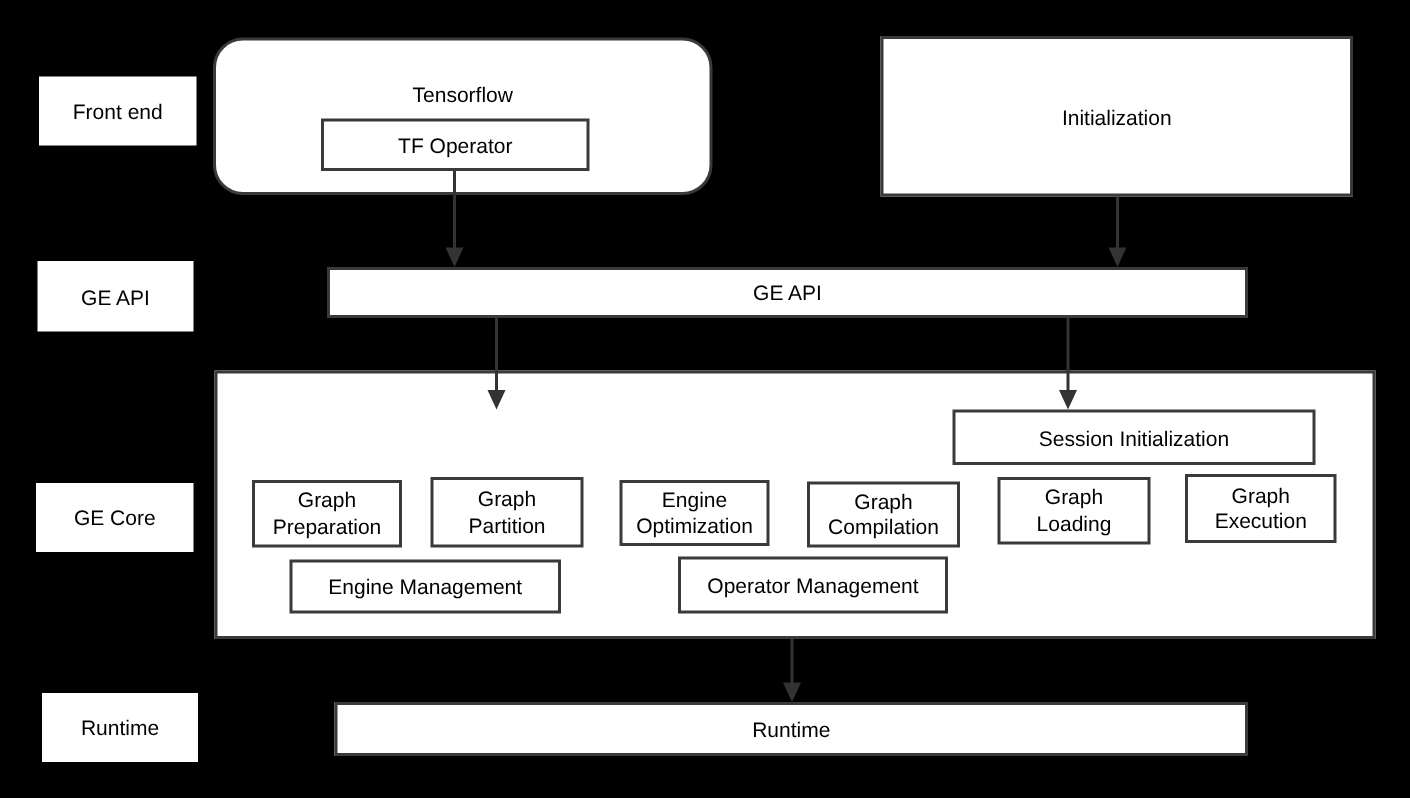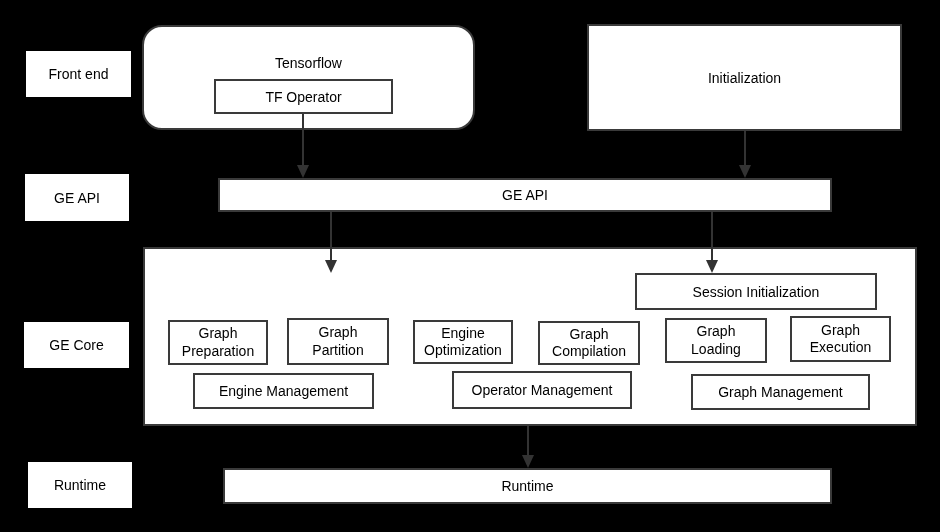--- a/index.html
+++ b/index.html
@@ -71,21 +71,20 @@
 
   <div class="abs whitebox bordered two-line" style="left:168px; top:320px; width:100px; height:45px;">Graph Preparation</div>
   <div class="abs whitebox bordered two-line" style="left:287px; top:318px; width:102px; height:47px;">Graph Partition</div>
   <div class="abs whitebox bordered two-line" style="left:413px; top:320px; width:100px; height:44px;">Engine Optimization</div>
   <div class="abs whitebox bordered two-line" style="left:538px; top:321px; width:102px; height:44px;">Graph Compilation</div>
   <div class="abs whitebox bordered two-line" style="left:665px; top:318px; width:102px; height:45px;">Graph Loading</div>
   <div class="abs whitebox bordered two-line" style="left:790px; top:316px; width:101px; height:46px;">Graph Execution</div>
 
   <div class="abs whitebox bordered" style="left:193px; top:373px; width:181px; height:36px;">Engine Management</div>
   <div class="abs whitebox bordered" style="left:452px; top:371px; width:180px; height:38px;">Operator Management</div>
-  <div class="abs whitebox bordered" style="left:691px; top:374px; width:179px; height:36px;">Graph Management</div>
 
   <div class="abs whitebox bordered" style="left:223px; top:468px; width:609px; height:36px;">Runtime</div>
 
   <div class="arrow" style="left:297px; top:114px; height:64px;">
     <div class="stem"></div>
     <div class="head"></div>
   </div>
   <div class="arrow" style="left:739px; top:131px; height:47px;">
     <div class="stem"></div>
     <div class="head"></div>

